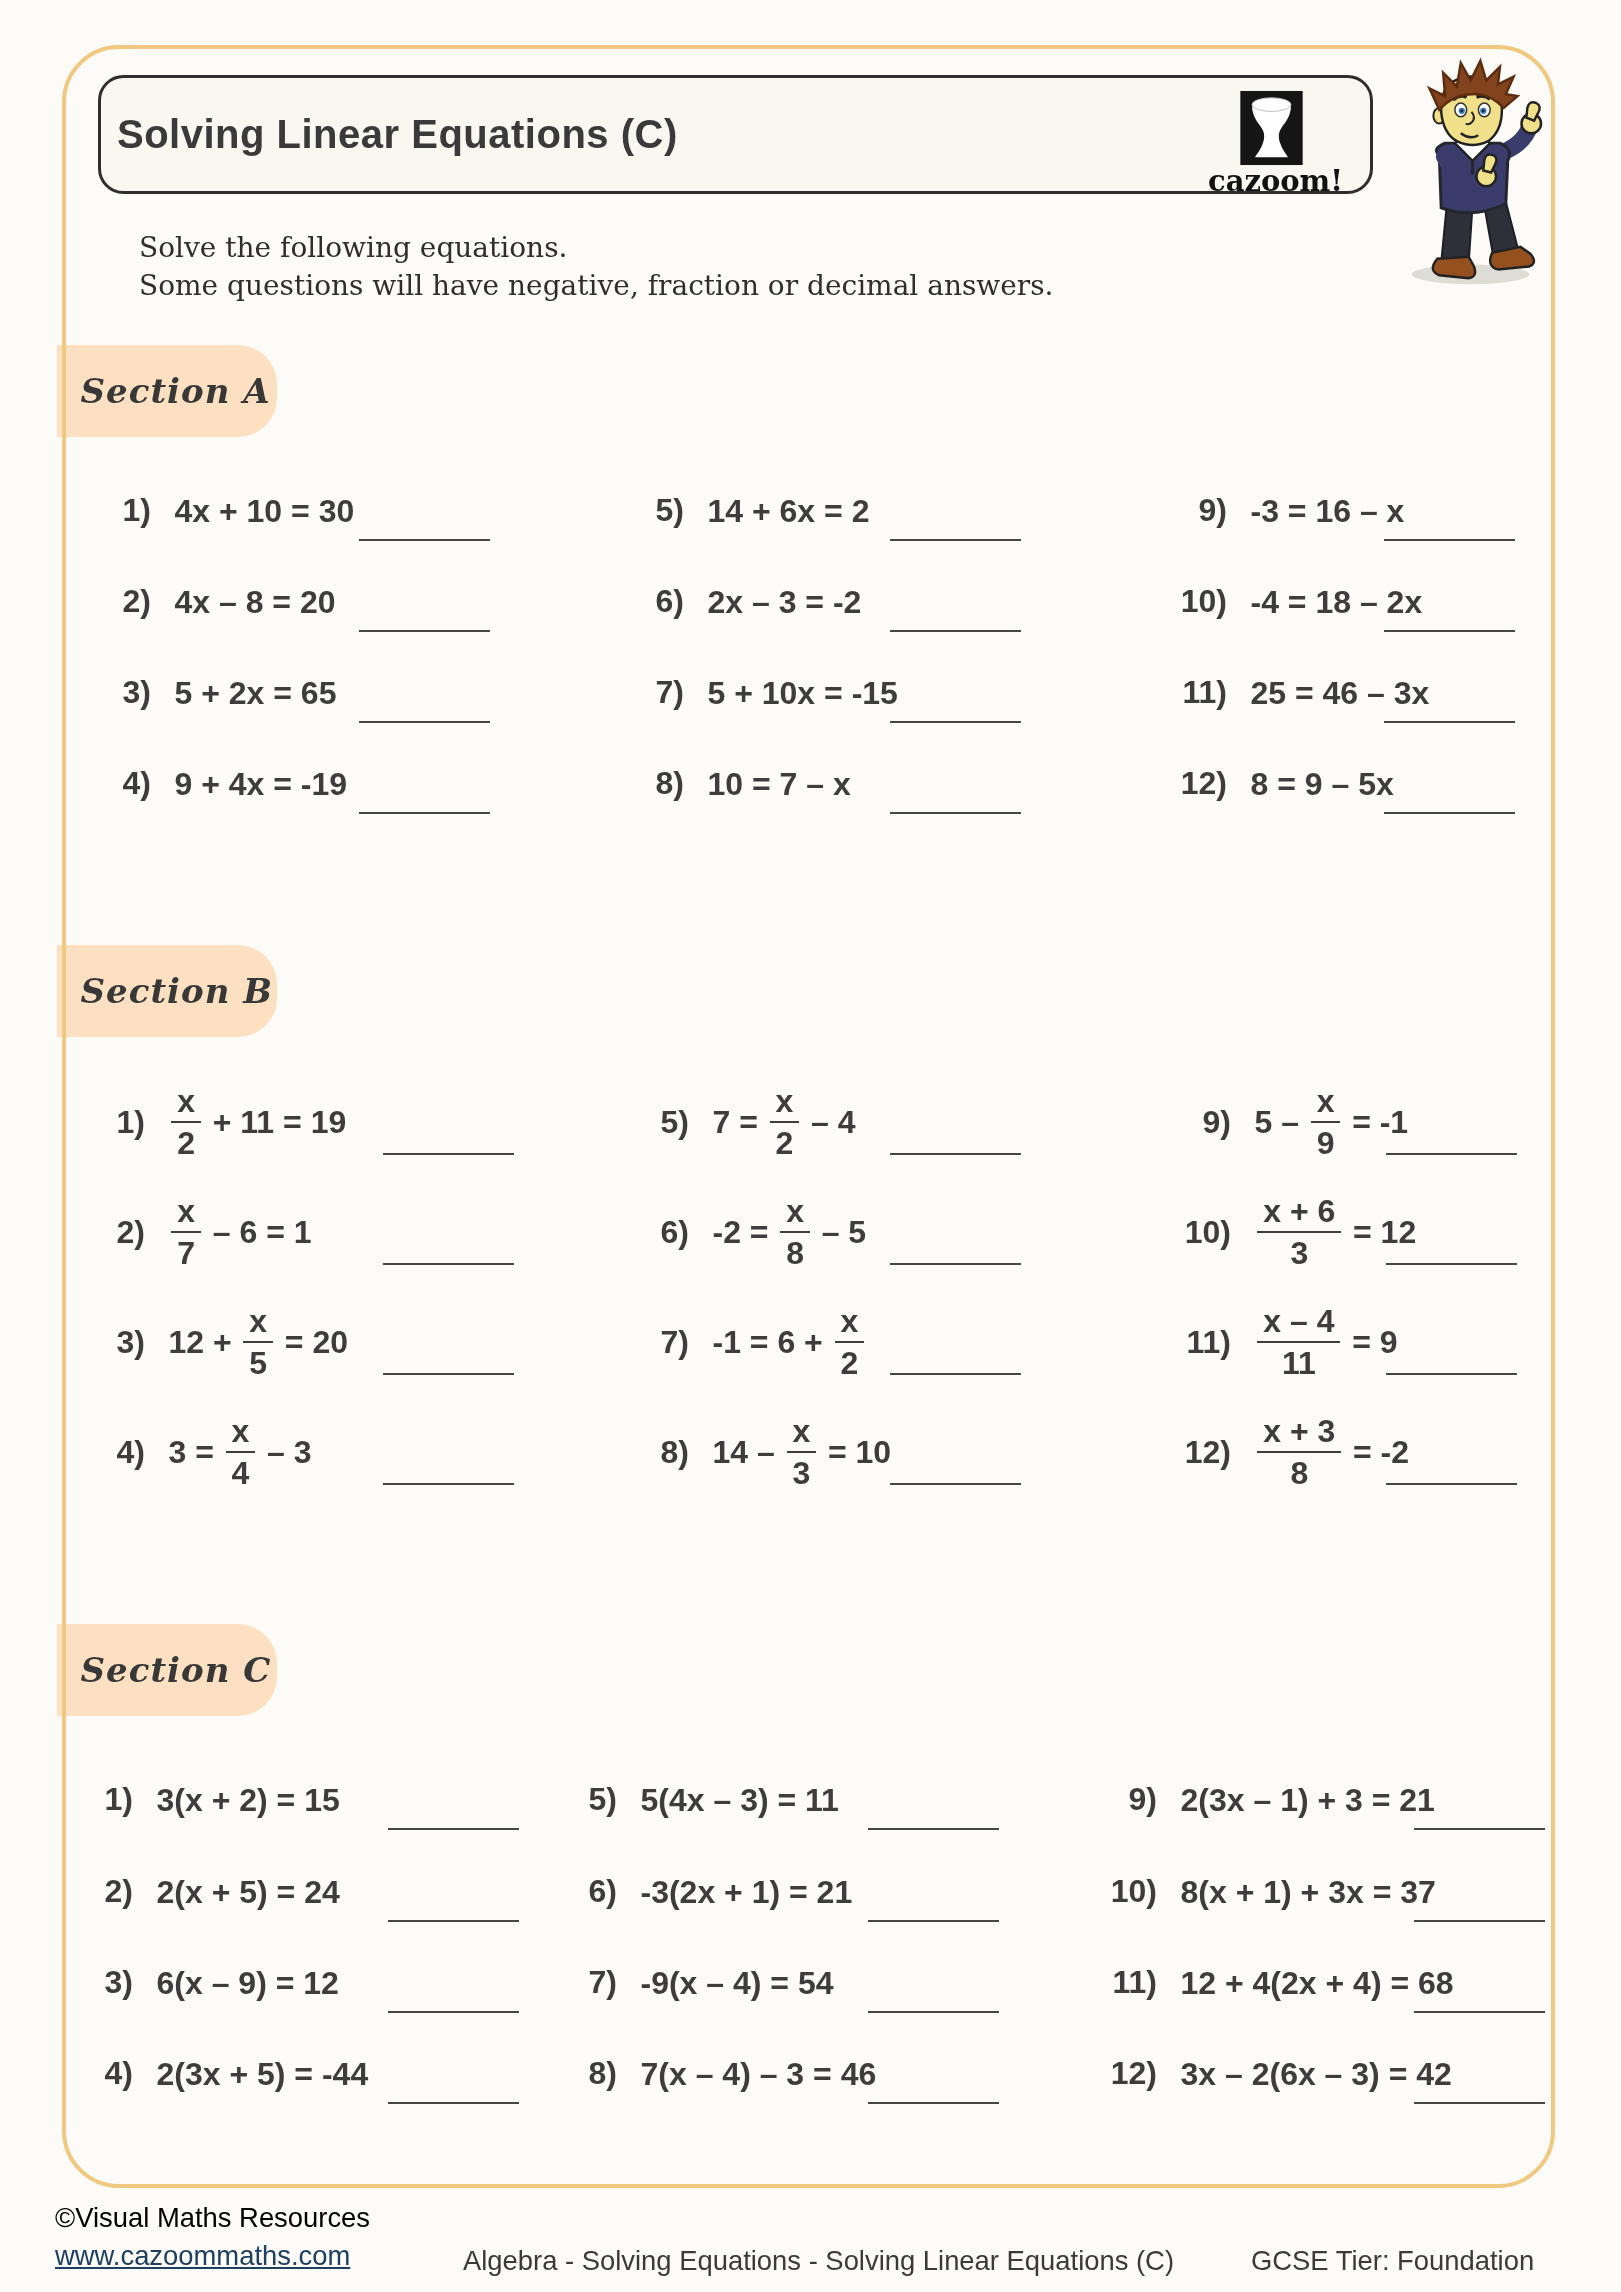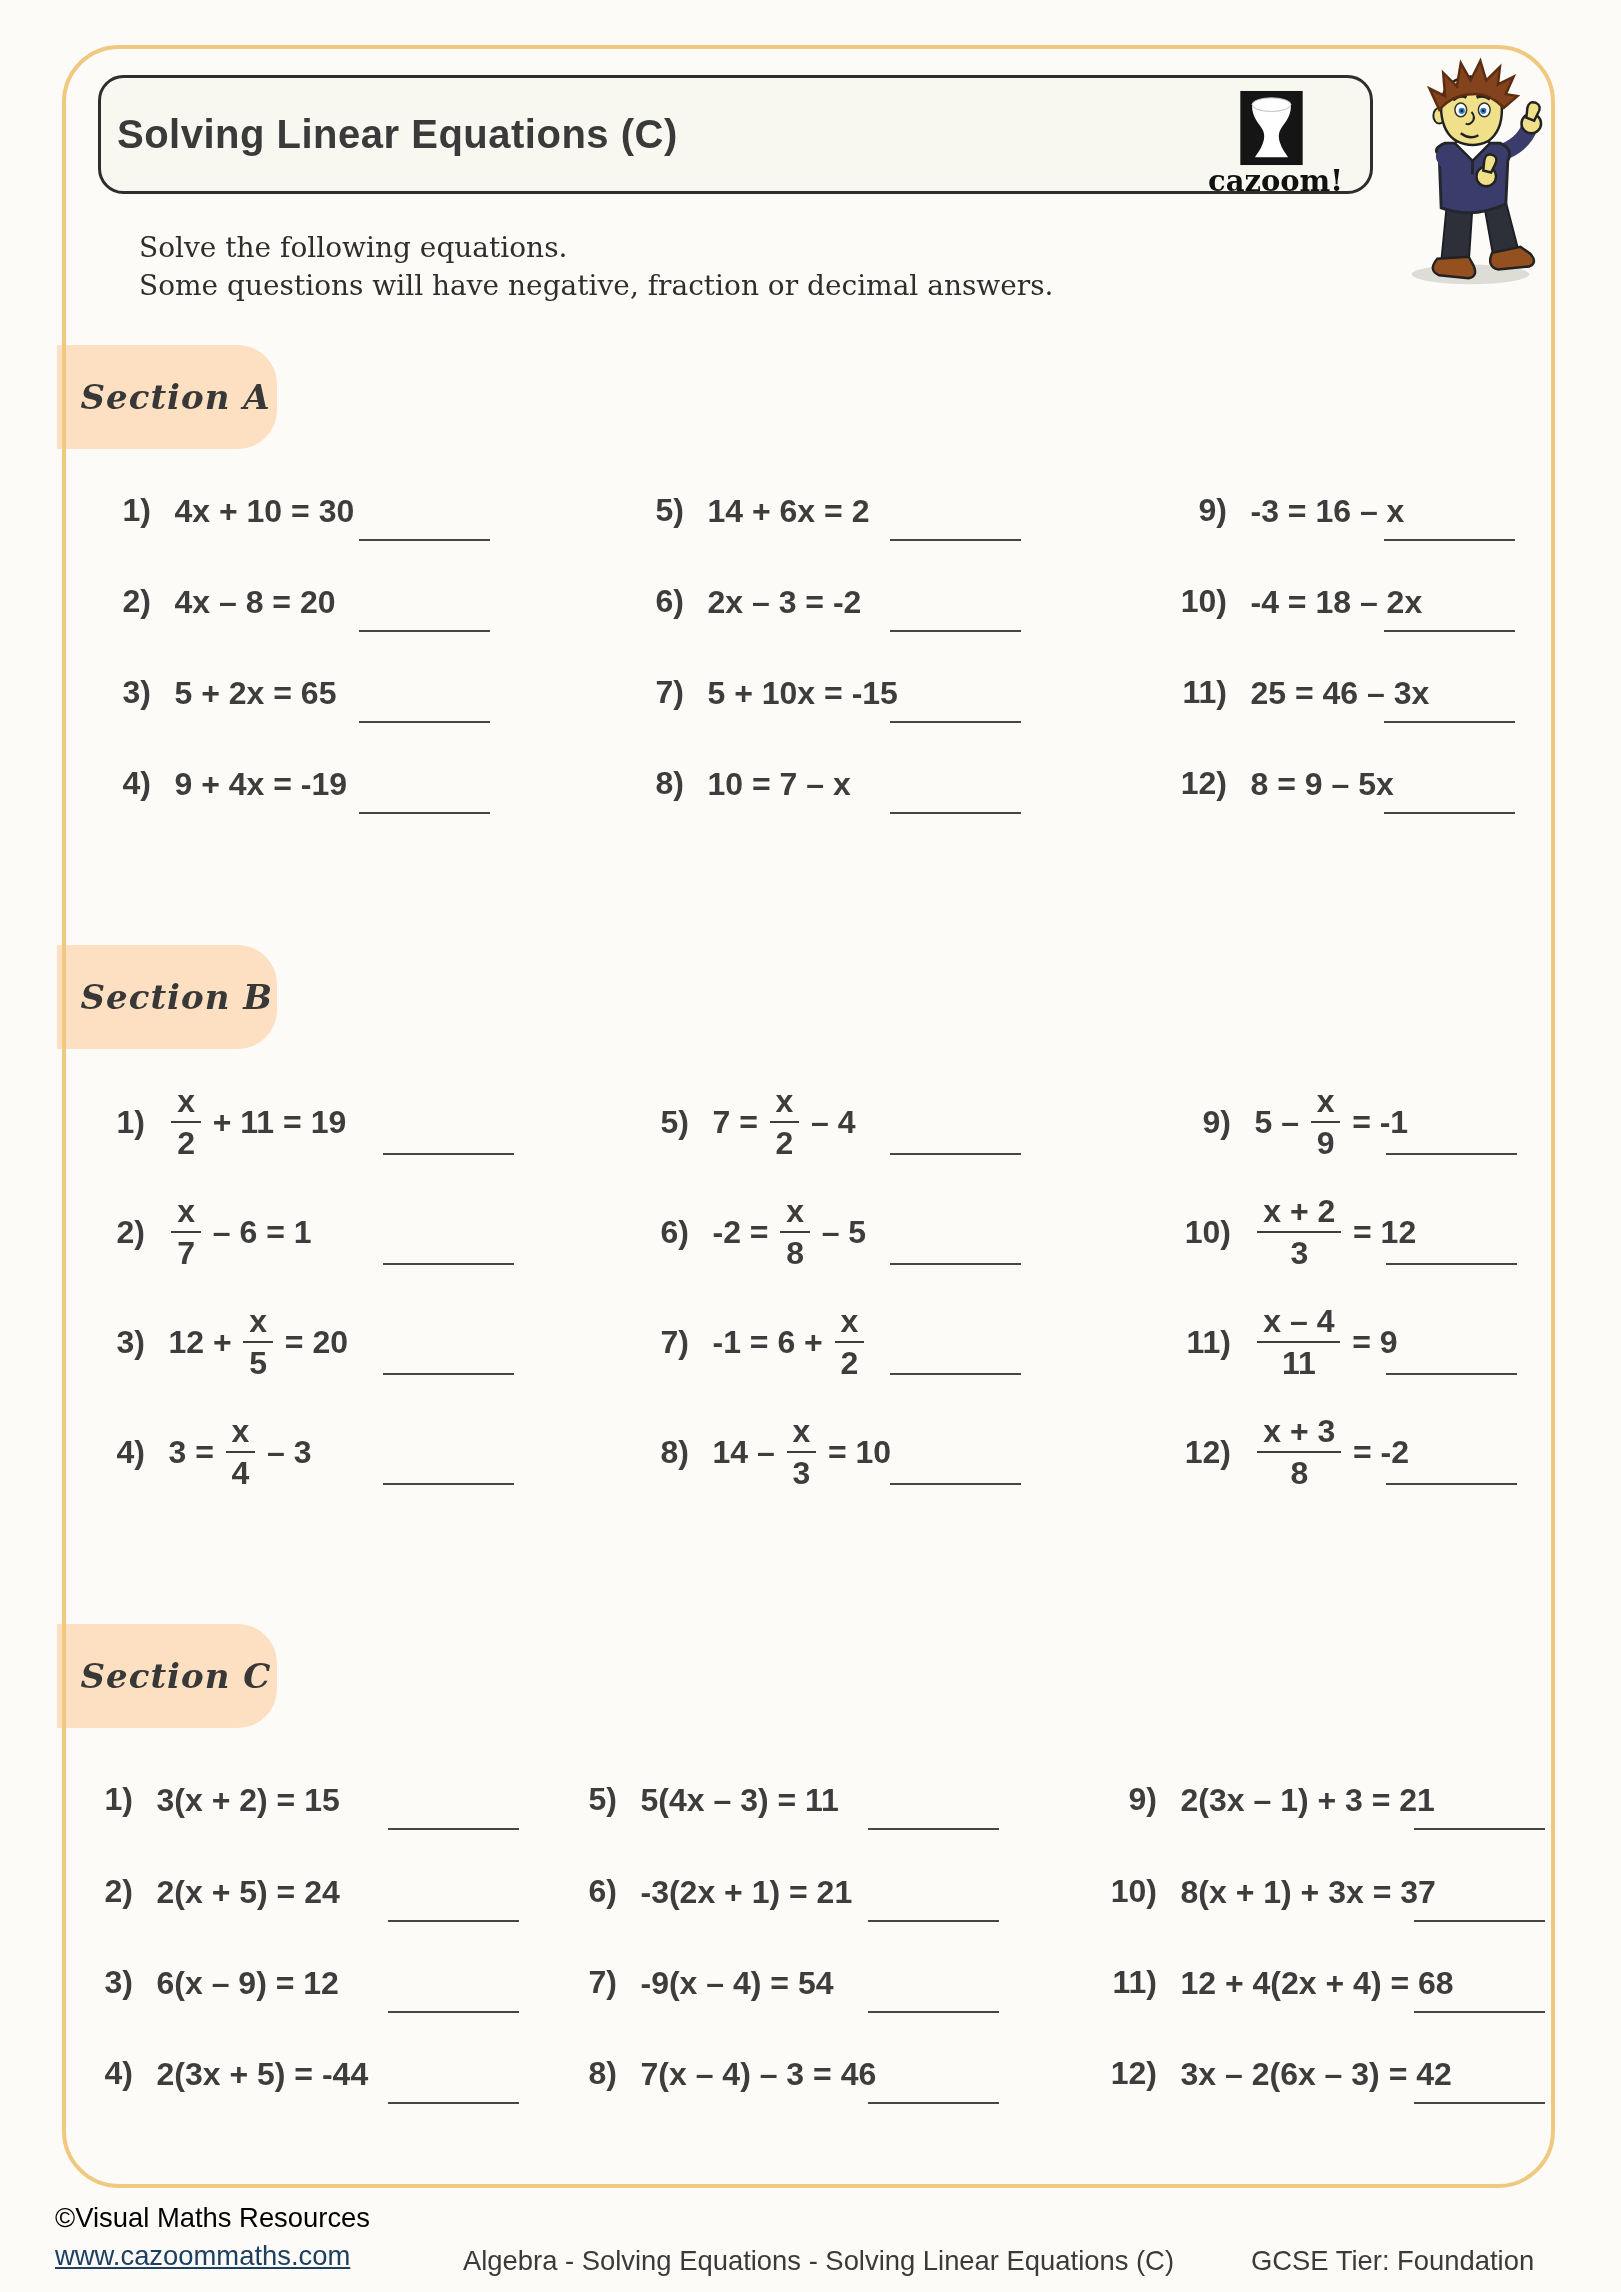--- a/index.html
+++ b/index.html
@@ -11,21 +11,21 @@
          background:#f8f7f0;border:3.9px solid #2e2e2e;border-radius:25.5px;z-index:3;
          display:flex;align-items:center;}
   .title-text{margin-left:16px;font-weight:700;font-size:40px;color:#3a3a3a;letter-spacing:0.5px;}
   .logo{position:absolute;right:35px;top:11.8px;width:127px;text-align:center;}
   .logo .drum{display:block;margin:0 auto;}
   .logo .word{display:block;font-family:"DejaVu Serif",serif;font-weight:700;font-size:29px;
          color:#111;line-height:1;margin-top:1px;}
   .mascot{position:absolute;left:1390px;top:55px;z-index:3;}
   .instructions{position:absolute;left:139px;top:229px;z-index:3;
          font-family:"DejaVu Serif",serif;font-size:28px;color:#2e2e2e;line-height:38px;}
-  .tab{position:absolute;left:57px;width:220px;height:104px;background:var(--tab,#fce0c1);
+  .tab{position:absolute;left:57px;width:220px;height:92px;background:var(--tab,#fce0c1);
        border-radius:0 39px 39px 0;display:flex;align-items:center;z-index:1;}
   .tab-label{padding-left:23.5px;font-family:"DejaVu Serif",serif;font-style:italic;font-weight:700;
        font-size:34px;color:#383838;letter-spacing:1px;}
   .tab-a{top:345px;} .tab-b{top:945px;} .tab-c{top:1624px;}
   .q{position:absolute;display:flex;align-items:center;z-index:3;
      font-weight:700;font-size:32px;color:var(--ink,#3d3d3d);}
   .qnum{flex:0 0 47px;text-align:right;margin-right:23.5px;}
   .eq{display:inline-flex;align-items:center;justify-content:flex-end;}
   .eq .t{white-space:pre;line-height:1;}
   .frac{display:inline-flex;flex-direction:column;align-items:center;margin:0 2.9px;}
@@ -291,21 +291,21 @@
             <span class="fd">9</span>
           </span>
           <span class="t"> = -1</span>
         </span>
         <span class="ansline" style="bottom: 21.6px;"></span>
       </div>
       <div class="q" style="left: 1184px; top: 1177px; width: 333px; height: 110px;">
         <span class="qnum">10)</span>
         <span class="eq">
           <span class="frac">
-            <span class="fn">x + 2</span>
+            <span class="fn">x + 6</span>
             <span class="fd">3</span>
           </span>
           <span class="t"> = 12</span>
         </span>
         <span class="ansline" style="bottom: 21.6px;"></span>
       </div>
       <div class="q" style="left: 1184px; top: 1287px; width: 333px; height: 110px;">
         <span class="qnum">11)</span>
         <span class="eq">
           <span class="frac">

